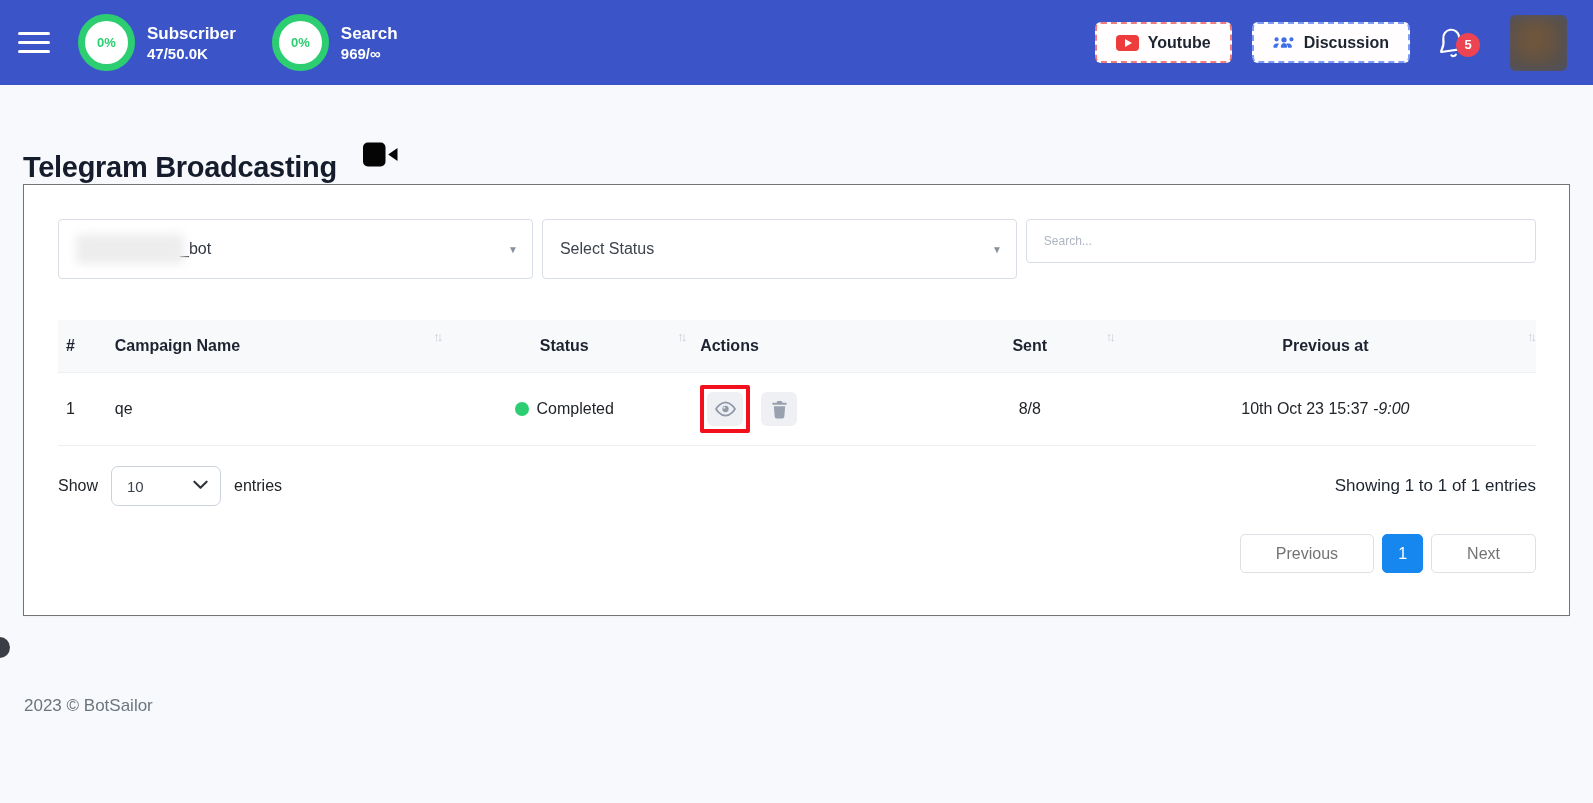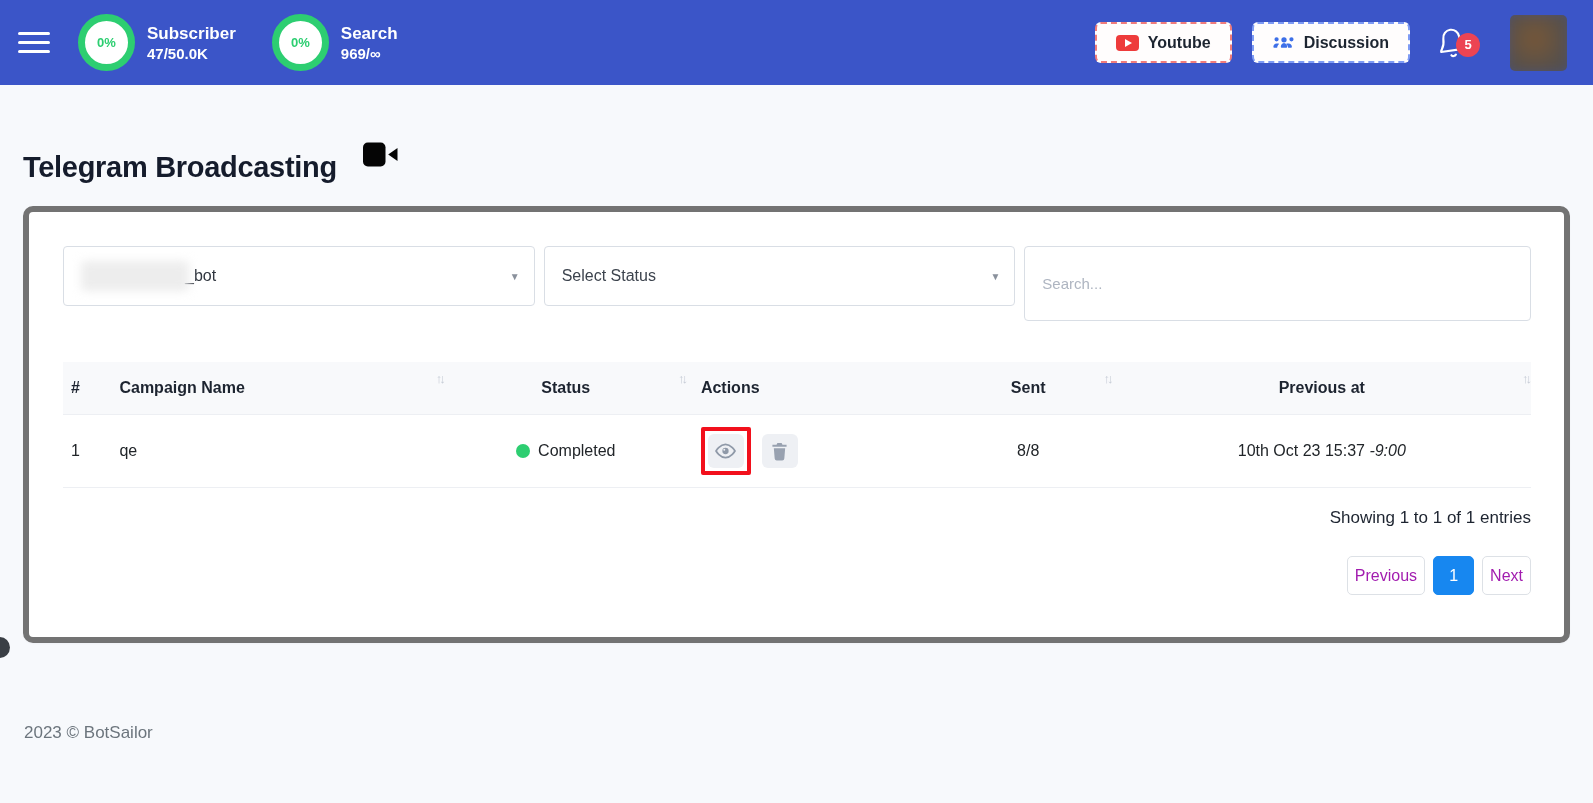--- a/index.html
+++ b/index.html
@@ -28,29 +28,29 @@
 
   
   .main { padding:0 23px; }
   .page-head { display:flex; align-items:center; gap:26px; margin-top:39px; }
   .page-title { font-size:29px; font-weight:bold; color:#151c2c; letter-spacing:-0.3px;margin-top:27px; }
   .video-icon { display:flex; align-items:center; cursor:pointer; }
   .create-btn { display:flex; align-items:center; gap:9px; height:44px; padding:0 25px; background:#e9ebf0; border:none; border-radius:6px; font-size:16px; color:#1d2430; cursor:pointer; margin-left:14px; font-family:inherit; }
   .subtitle { color:#6e7687; font-size:16px; margin-top:17px; }
 
   
-  .card { background:#fff; border:6px solid #737373; border-radius:10px; margin-top:22px; padding:34px 33px 42px 34px; box-shadow:0 1px 2px rgba(20,30,60,.03); }
+  .card { background:#fff; border:1px solid #737373; border-radius:0; padding:34px 33px 42px 34px; box-shadow:0 1px 2px rgba(20,30,60,.03); }
   .filters { display:flex; gap:9px; }
   .select-box { position:relative; height:60px; border:1px solid #d9dee5; border-radius:4px; background:#fff; display:flex; align-items:center; padding:0 34px 0 17px; font-size:16px; color:#30363f; cursor:pointer; }
   .select-box .caret { position:absolute; right:14px; top:50%; transform:translateY(-50%); color:#8a919c; font-size:10px; }
   .f-bot { width:32.2%; }
   .f-status { width:32.2%; color:#3c434d; }
   .f-search { width:34.6%; }
   .redacted { width:108px; height:30px; background:#ededed; border-radius:4px; filter:blur(5px); margin-right:-4px; }
-  .search-input { width:100%; height:75px; border:1px solid #d9dee5; border-radius:4px; padding:0 17px; font-size:15px; color:#30363f; outline:none; font-family:inherit; }
+  .search-input { width:100%; height:44px; border:1px solid #d9dee5; border-radius:4px; padding:0 17px; font-size:12px; color:#30363f; outline:none; font-family:inherit; }
   .search-input::placeholder { color:#aeb5c1; }
 
   
   table { width:100%; border-collapse:collapse; margin-top:41px; }
   thead tr { background:#f8f9fb; }
   th { font-size:16px; font-weight:bold; color:#1d2430; padding:17px 8px; position:relative; cursor:pointer; }
   th.left { text-align:left; }
   th.center { text-align:center; }
   th .sort { position:absolute; top:9px; right:2px; font-size:13px; color:#c6ccd6; letter-spacing:-3px; font-weight:normal; }
   td { font-size:16px; color:#212529; padding:12px 8px; border-top:1px solid #edeff3; border-bottom:1px solid #edeff3; height:64px; }
@@ -62,21 +62,21 @@
   .annotation-box { border:4px solid #f2101c; border-radius:2px; padding:3px; display:flex; }
   .sched-offset { font-style:italic; }
 
   
   .table-foot { display:flex; align-items:center; margin-top:20px; }
   .show-wrap { display:flex; align-items:center; gap:13px; font-size:16px; color:#212529; }
   .page-size { position:relative; width:110px; height:40px; border:1px solid #ccd2da; border-radius:7px; display:flex; align-items:center; padding:0 15px; font-size:15px; color:#3c434d; cursor:pointer; }
   .page-size svg { position:absolute; right:12px; top:13px; }
   .summary { margin-left:auto; font-size:17px; color:#1d2430; }
   .pagination { display:flex; justify-content:flex-end; gap:8px; margin-top:28px; }
-  .pg-btn { height:39px; border-radius:5px; border:1px solid #dde1e6; background:#fff; color:#a21caf; font-size:16px; padding:0 7px; cursor:pointer; font-family:inherit; }
+  .pg-btn { height:39px; border-radius:5px; border:1px solid #dde1e6; background:#fff; color:#737373; font-size:16px; padding:0 35px; cursor:pointer; font-family:inherit; }
   .pg-btn.active { background:#1787f0; border-color:#1787f0; color:#fff; width:41px; padding:0; }
 
   .footer { margin-top:80px; color:#6c757d; font-size:17px; padding-left:1px; }
 
   .edge-widget { position:absolute; left:-11px; top:637px; width:21px; height:21px; border-radius:50%; background:#3a3f45; cursor:pointer; }
 </style>
 </head>
 <body>
 
 <nav class="navbar">
@@ -229,20 +229,30 @@
           </td>
           <td class="center">8/8</td>
           <td class="center">
             <span>10th Oct 23 15:37 </span><span class="sched-offset">-9:00</span>
           </td>
         </tr>
       </tbody>
     </table>
 
     <div class="table-foot">
+      <div class="show-wrap">
+        <span>Show</span>
+        <div class="page-size">
+          <span>10</span>
+          <svg width="15" height="10" viewBox="0 0 16 10">
+              <path d="M1.5 1.5 8 8l6.5-6.5" stroke="#2d3339" stroke-width="2.2" fill="none" stroke-linecap="round" stroke-linejoin="round"></path>
+            </svg>
+        </div>
+        <span>entries</span>
+      </div>
       <div class="summary">Showing 1 to 1 of 1 entries</div>
     </div>
 
     <div class="pagination">
       <button class="pg-btn">Previous</button>
       <button class="pg-btn active">1</button>
       <button class="pg-btn">Next</button>
     </div>
 
   </div>

